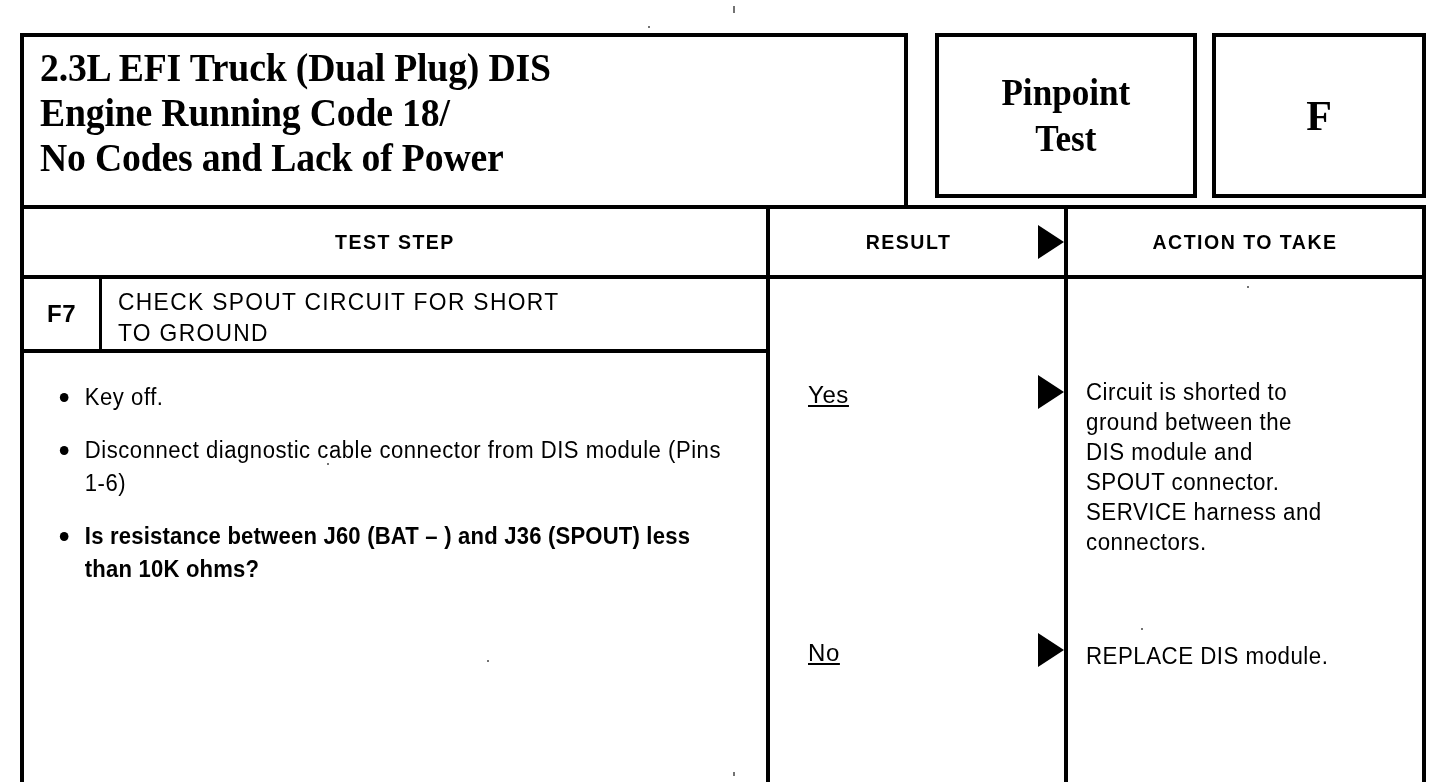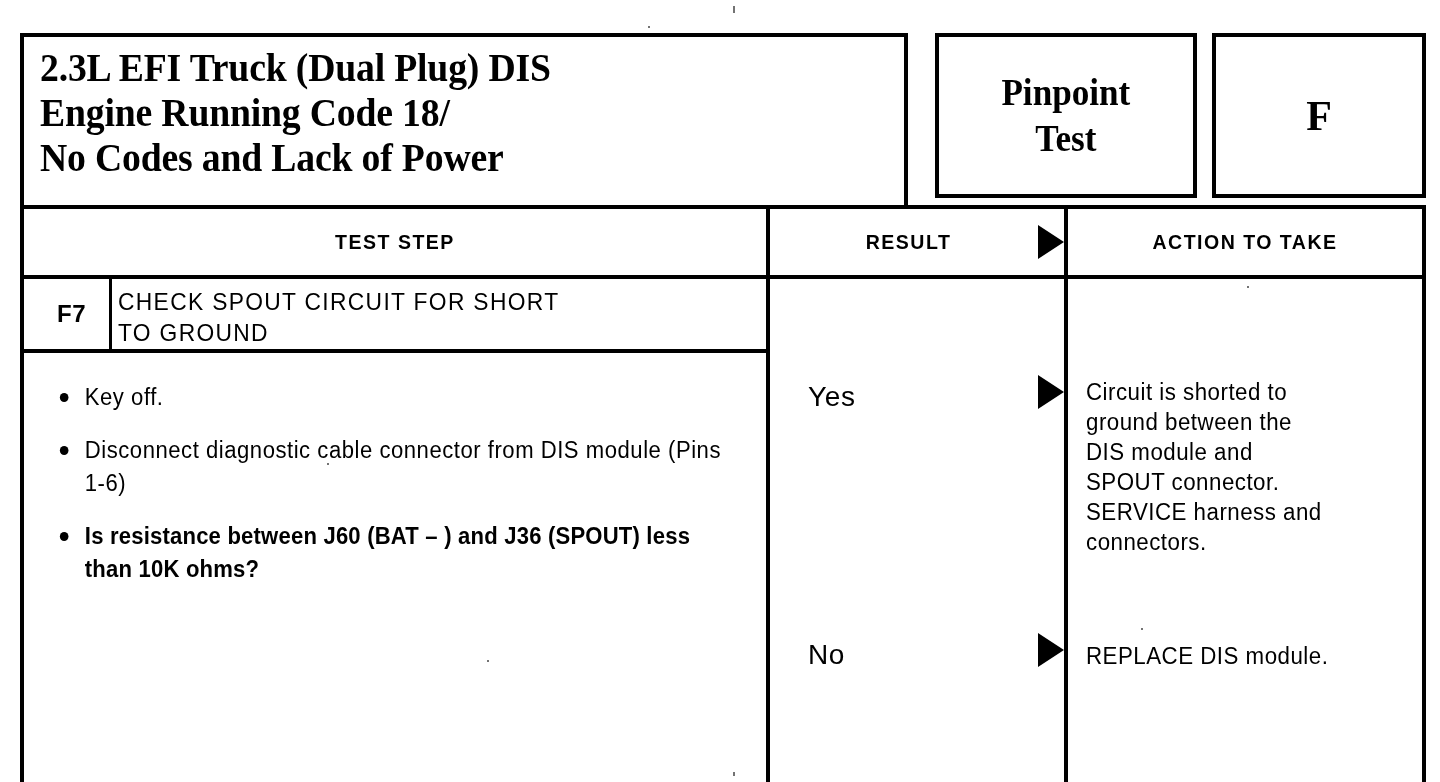--- a/index.html
+++ b/index.html
@@ -148,21 +148,20 @@
     left: 0; top: 0;
     width: 78px; height: 70px;
     border-right: 3px solid #000;
     box-sizing: border-box;
     display: flex;
     align-items: center;
     justify-content: center;
     font-weight: bold;
     font-size: 24px;
     letter-spacing: 0.5px;
-    margin-left: 10px;
   }
   .f7-title {
     position: absolute;
     left: 94px; top: 7px;
     right: 6px;
     font-size: 24px;
     line-height: 31px;
     letter-spacing: 1.4px;
     white-space: pre-line;
     transform: scaleX(0.95);
@@ -197,23 +196,24 @@
   
   .result-cell {
     position: absolute;
     left: 746px;
     width: 294px;
     height: 0;
   }
   .result-label {
     position: absolute;
     left: 38px;
-    font-size: 28px;
+    font-size: 24px;
     letter-spacing: 0.6px;
     white-space: nowrap;
+    text-decoration: underline;
   }
   .tri {
     position: absolute;
     width: 0; height: 0;
     border-top: 17px solid transparent;
     border-bottom: 17px solid transparent;
     border-left: 26px solid #000;
   }
   
   .tri-hdr {

